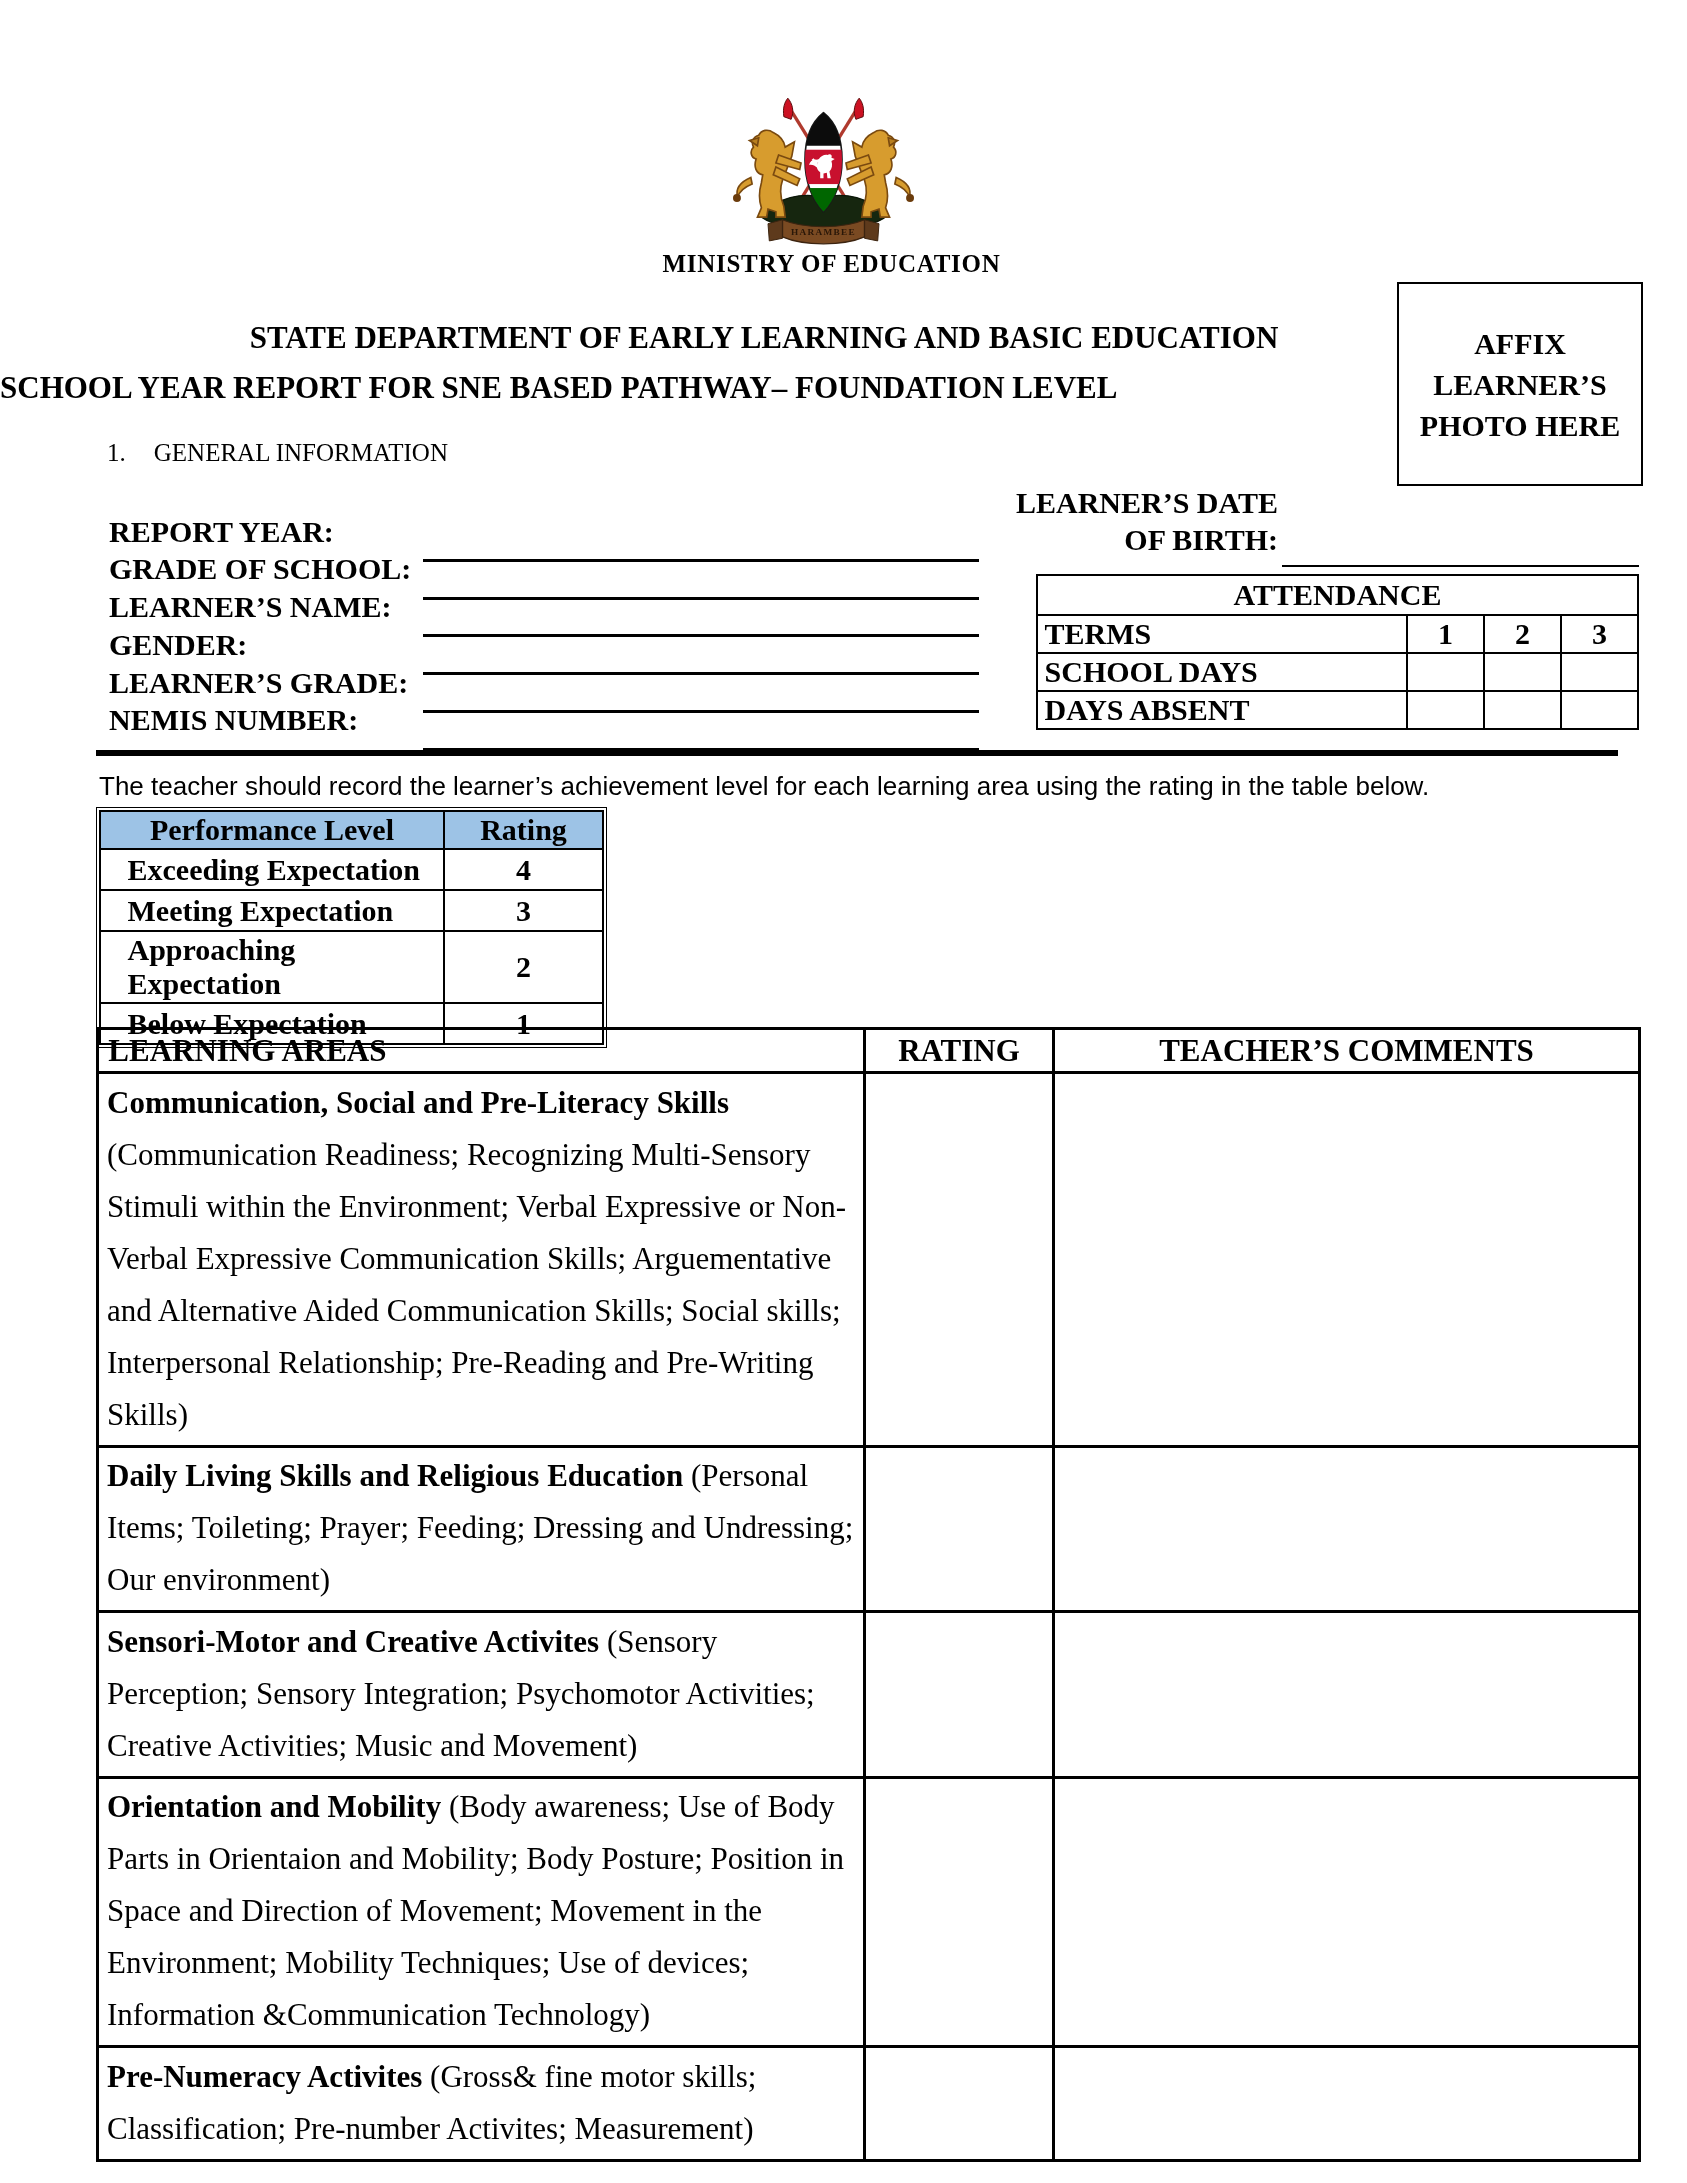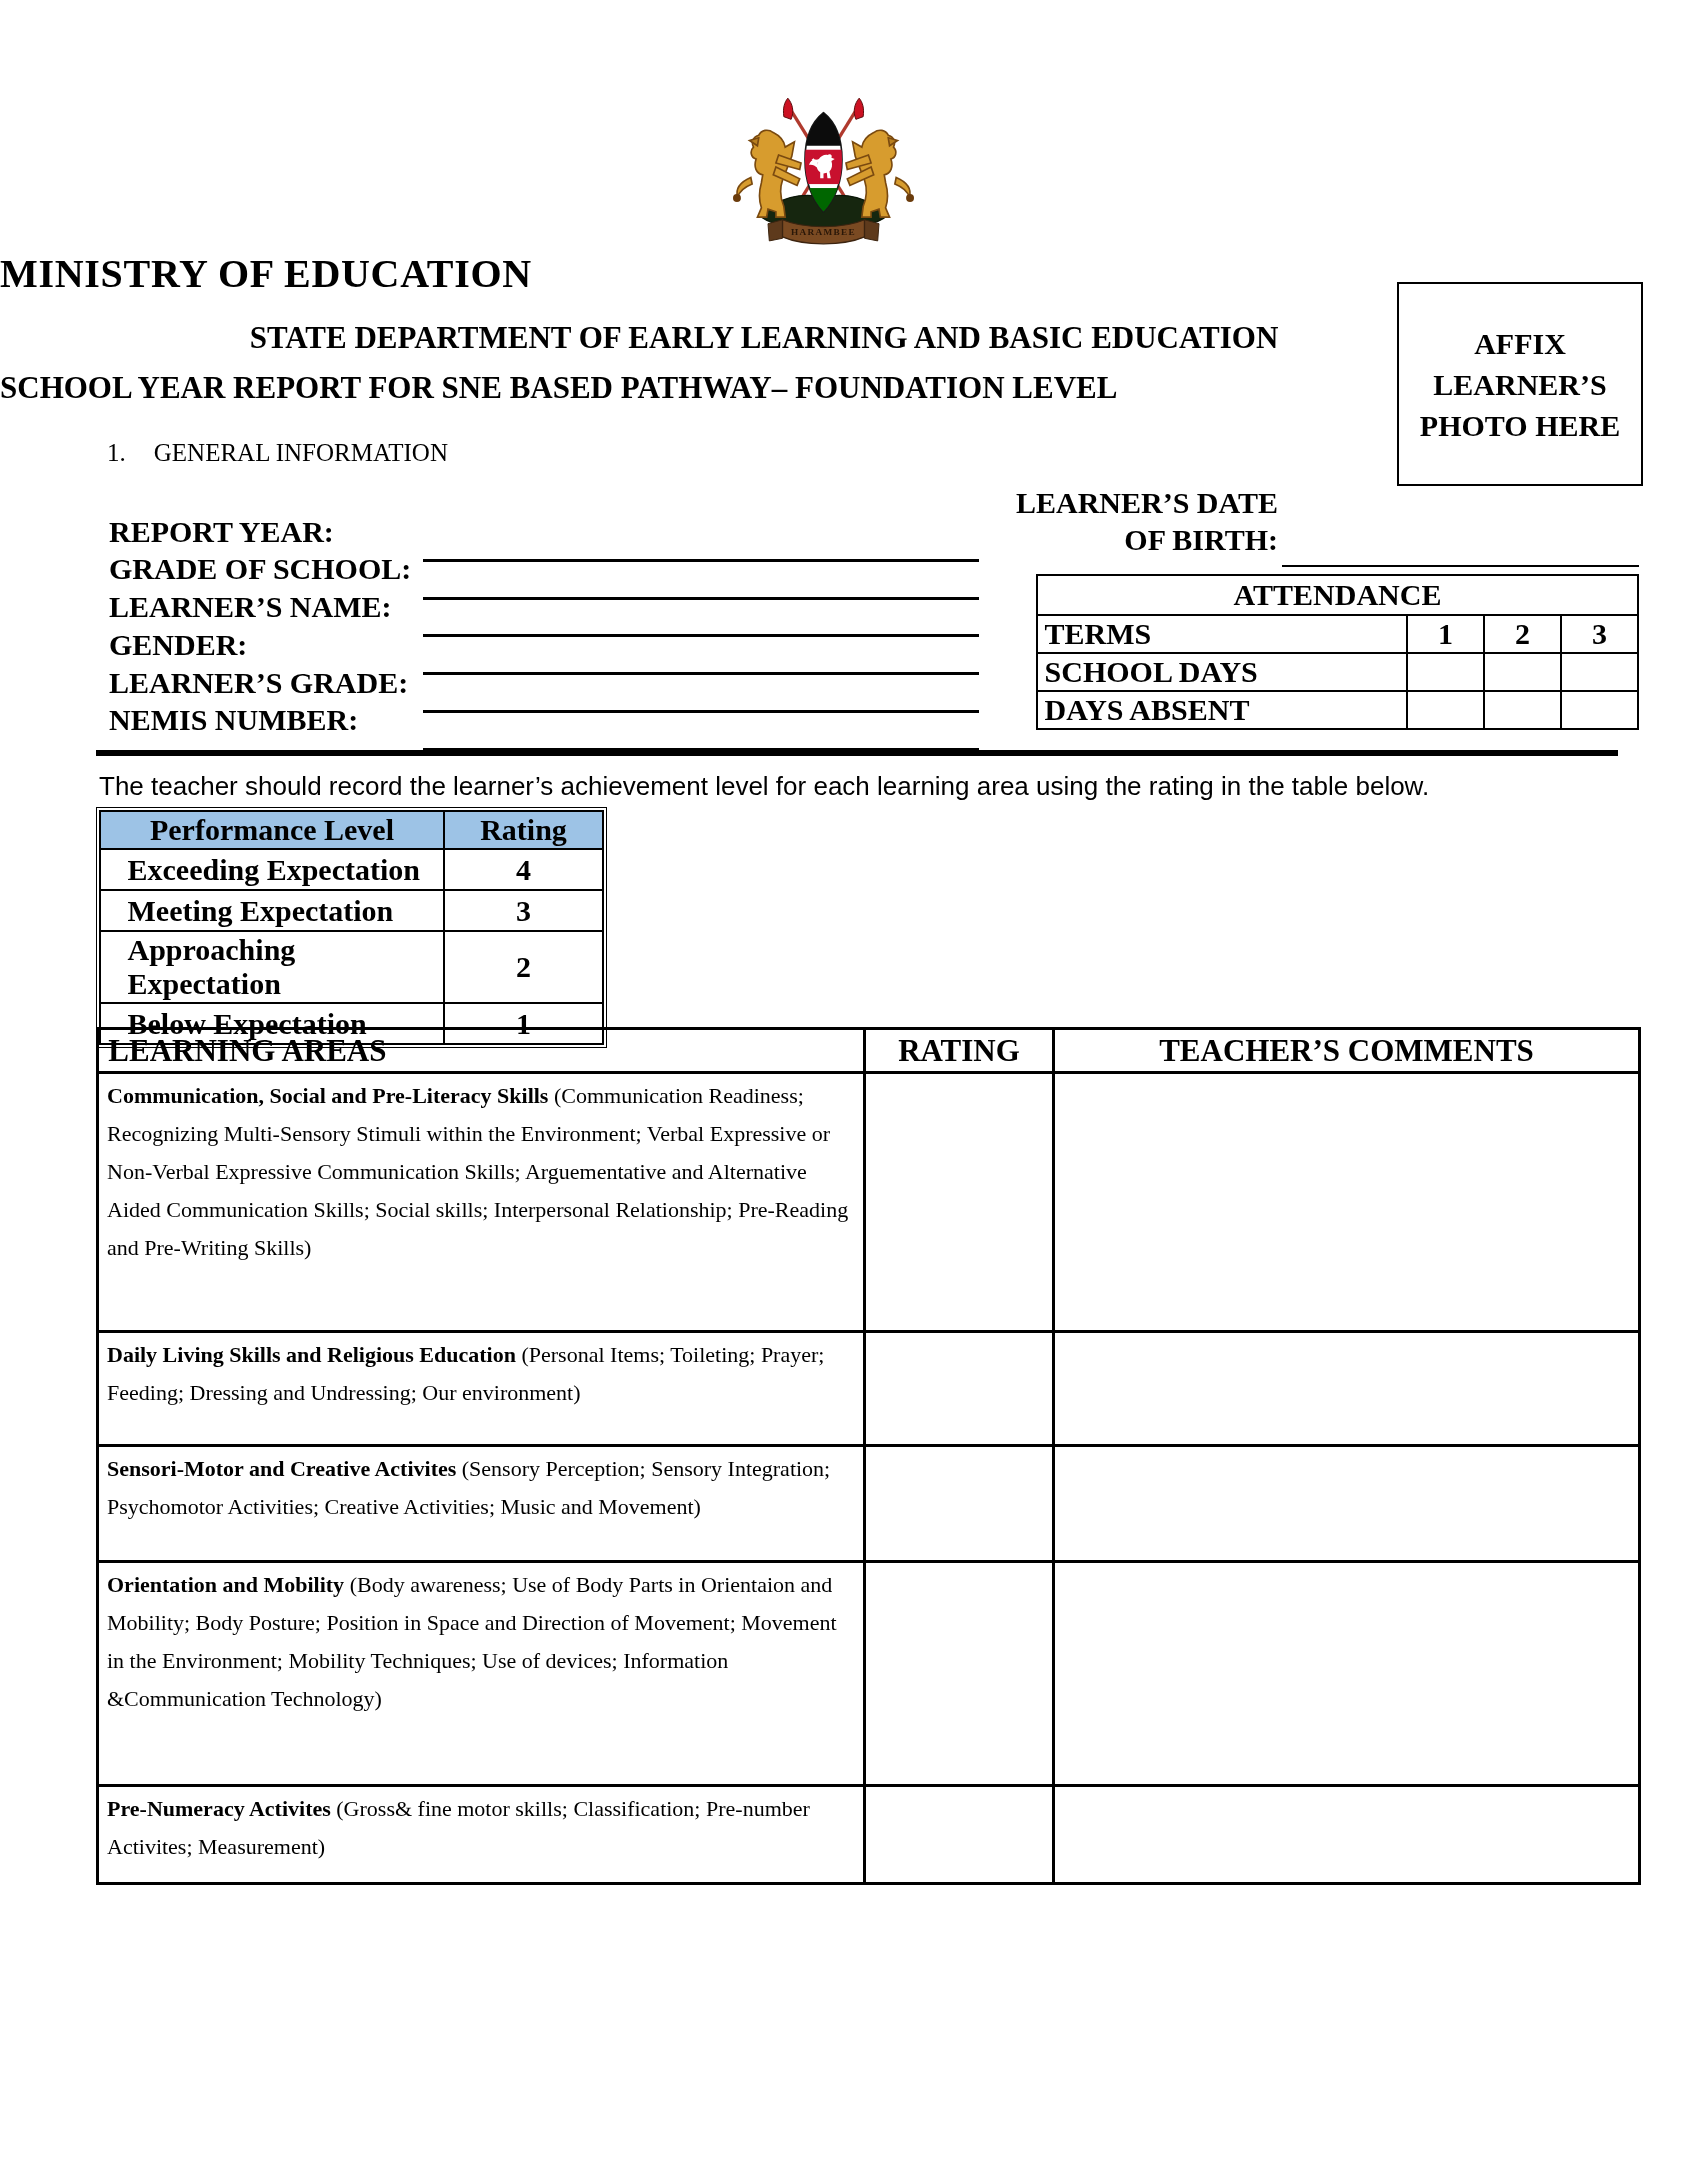--- a/index.html
+++ b/index.html
@@ -6,22 +6,22 @@
   .page{
     position:relative;
     width:1687px;height:2183px;
     background:#ffffff;
     font-family:"Liberation Serif", serif;
     color:#000;
     overflow:hidden;
   }
   
   .crest{position:absolute;left:731px;top:98px;width:185px;height:151px;}
-  .ministry{position:absolute;left:0;top:250px;width:1663px;text-align:left;
-    font-size:40px;font-weight:bold;letter-spacing:0.7px;}
+  .ministry{position:absolute;left:0;top:250px;width:1663px;text-align:center;
+    font-size:25px;font-weight:bold;letter-spacing:0.7px;}
   .dept{position:absolute;left:0;top:311px;width:1528px;text-align:center;
     font-size:31px;font-weight:bold;margin-top:9px;}
   .report{position:absolute;left:0;top:370px;width:1495px;text-align:left;
     font-size:31px;font-weight:bold;}
   .photo-box{position:absolute;left:1397px;top:282px;width:246px;height:204px;
     border:2.6px solid #000;display:flex;align-items:center;justify-content:center;
     text-align:center;font-size:30px;font-weight:bold;line-height:41px;padding:0 9.3px;box-sizing:border-box;}
   .gi-title{position:absolute;left:107px;top:439px;font-size:25px;font-weight:normal;}
   .gi-title .num{margin-right:28px;}
   
@@ -49,21 +49,21 @@
   .perf .pr{width:159px;}
   .perf td.lvl{height:41px;padding-left:26.5px;text-align:left;}
   .perf td.rat{text-align:center;}
   
   .la{position:absolute;left:96px;top:1027px;border-collapse:collapse;table-layout:fixed;width:1542px;}
   .la th,.la td{border:3.3px solid #000;box-sizing:border-box;vertical-align:top;}
   .la th{font-size:31px;font-weight:bold;height:44px;vertical-align:middle;}
   .la th.h1{width:767px;text-align:left;padding-left:9.3px;}
   .la th.h2{width:189px;text-align:center;}
   .la th.h3{width:586px;text-align:center;}
-  .la td.c1{font-size:22px;line-height:38px;padding:2.6px 6.6px 4px 8px;}
+  .la td.c1{font-size:31px;line-height:52px;padding:2.6px 6.6px 4px 8px;}
   .la .bt{font-weight:bold;}
   tr.lr1 td{height:259px;}
   tr.lr2 td{height:114px;}
   tr.lr3 td{height:116px;}
   tr.lr4 td{height:224px;}
   tr.lr5 td{height:98px;}
 </style>
 </head>
 <body>
 

